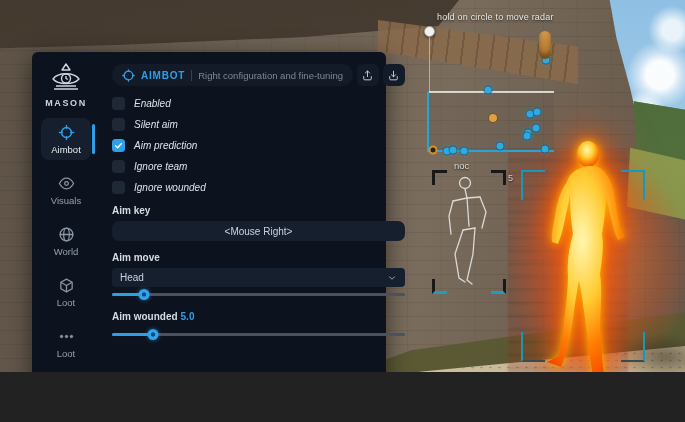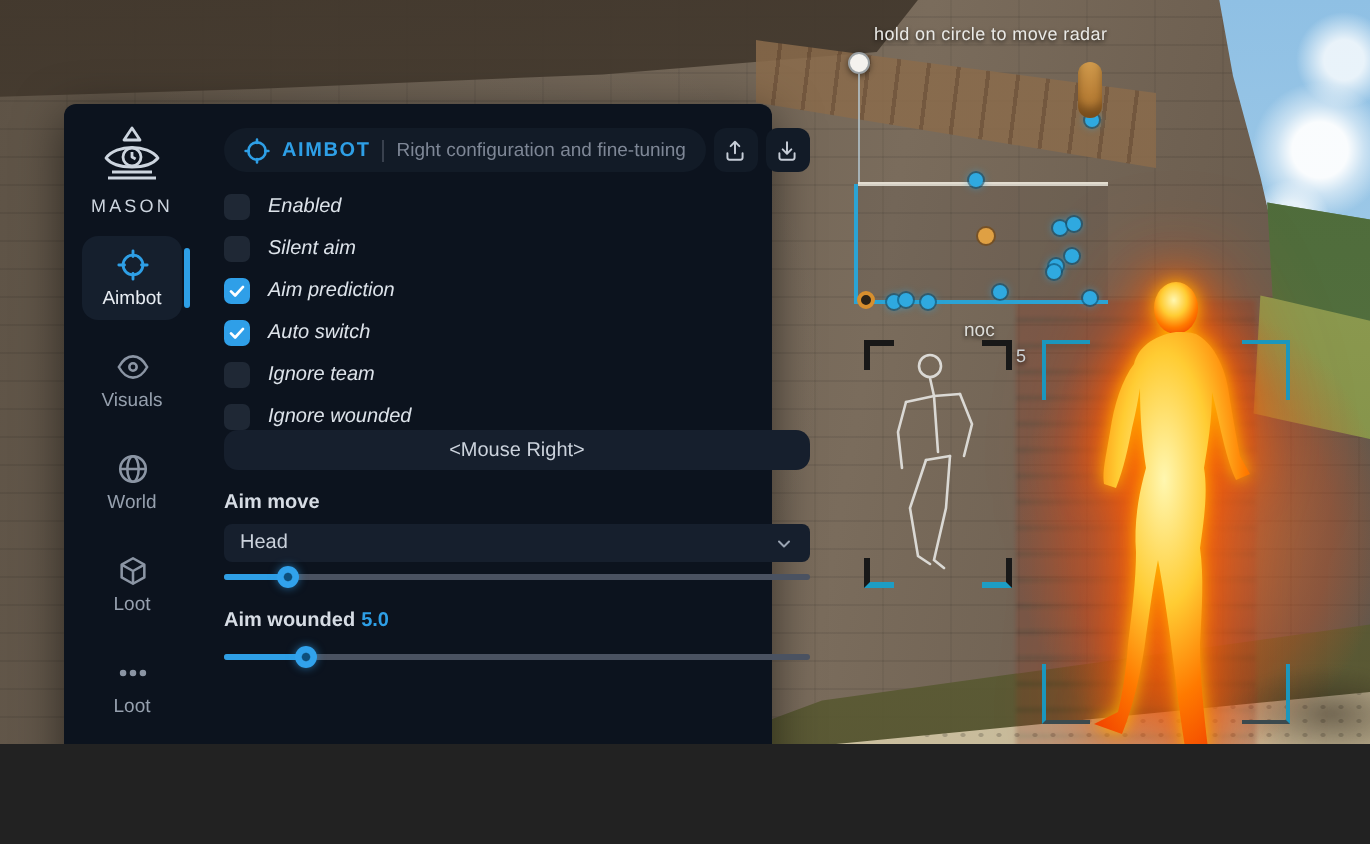--- a/index.html
+++ b/index.html
@@ -88,21 +88,21 @@
   .dot.blue{width:7px;height:7px;background:#2fa9e0;box-shadow:0 0 0 1px rgba(10,70,100,.55), 0 0 4px rgba(47,169,224,.8);}
   .dot.orange{width:8px;height:8px;background:#dfa043;box-shadow:0 0 0 1px rgba(120,70,10,.6);}
   .dot.orange-ring{width:9px;height:9px;background:#2a2318;border:2px solid #d78f2e;}
 
   .wall-capsule{position:absolute;left:539px;top:31px;width:12px;height:28px;border-radius:6px;
     background:linear-gradient(180deg,#d09a4c,#b97f36 60%,#a97230);
     box-shadow:inset 0 -5px 4px rgba(70,40,10,.5);}
 
   
   .skel-wrap{position:absolute;left:430px;top:160px;width:80px;height:138px;}
-  .skel-label{position:absolute;left:24px;top:0px;font-size:9.5px;color:#dcdcd8;text-shadow:0 1px 2px rgba(0,0,0,.8);margin-left:28px;}
+  .skel-label{position:absolute;left:24px;top:0px;font-size:9.5px;color:#dcdcd8;text-shadow:0 1px 2px rgba(0,0,0,.8);}
   .skel-dist{position:absolute;left:78px;top:13px;font-size:9px;color:#cfd3d6;text-shadow:0 1px 2px rgba(0,0,0,.8);}
   .skel-box{position:absolute;left:2px;top:10px;width:74px;height:124px;}
   .corner{position:absolute;width:15px;height:15px;}
   .skel-box .c-tl{left:0;top:0;border-left:3px solid #181818;border-top:3px solid #181818;}
   .skel-box .c-tr{right:0;top:0;border-right:3px solid #181818;border-top:3px solid #181818;}
   .skel-box .c-bl{left:0;bottom:0;border-left:3px solid #181818;border-bottom:3px solid #1d9dc4;}
   .skel-box .c-br{right:0;bottom:0;border-right:3px solid #181818;border-bottom:3px solid #1d9dc4;}
   .skel-svg{position:absolute;left:2px;top:10px;}
 
   
@@ -113,21 +113,21 @@
   .target-box .c-bl{left:0;bottom:0;border-left:2px solid #1b97bd;border-bottom:2px solid #3c4a4e;}
   .target-box .c-br{right:0;bottom:0;border-right:2px solid #1b97bd;border-bottom:2px solid #3c4a4e;}
   .chams{position:absolute;left:542px;top:138px;
     filter:drop-shadow(0 0 4px #ffb300) drop-shadow(0 0 10px #ff6a00) drop-shadow(0 0 22px rgba(255,70,0,.85));}
 
   
   .panel{position:absolute;left:32px;top:52px;width:354px;height:346px;background:#0c131e;
     border-radius:6px;box-shadow:0 6px 24px rgba(0,0,0,.55);display:flex;color:#dde3ea;}
   .side{width:68px;flex:0 0 68px;display:flex;flex-direction:column;align-items:center;padding-top:10px;}
   .logo{display:flex;flex-direction:column;align-items:center;gap:4px;}
-  .brand{font-size:9px;font-weight:400;letter-spacing:1.6px;color:#cdd5df;}
+  .brand{font-size:9px;font-weight:700;letter-spacing:1.6px;color:#cdd5df;}
   .nav{display:flex;flex-direction:column;align-items:center;margin-top:10px;gap:9px;width:100%;}
   .nav-item{position:relative;width:50px;padding:6px 0 5px;display:flex;flex-direction:column;align-items:center;gap:3px;
     border-radius:8px;cursor:pointer;}
   .nav-item .nav-label{font-size:9.5px;color:#96a0ae;}
   .nav-item svg{stroke:#8b95a4;}
   .nav-item.active{background:#151f2d;}
   .nav-item.active::after{content:"";position:absolute;right:-4px;top:6px;bottom:6px;width:3px;border-radius:2px;background:#2e9fe6;}
   .nav-item.active .nav-label{color:#e8edf3;}
   .nav-item.active svg{stroke:#2e9fe6;}
 
@@ -370,45 +370,38 @@
         </div>
         <div class="cbrow">
           <span class="cb on">
             <svg width="9" height="9" viewBox="0 0 24 24" fill="none" stroke="#fff" stroke-width="3.6" stroke-linecap="round" stroke-linejoin="round">
                 <path d="M4 12.5l5.5 5.5L20 6.5"></path>
               </svg>
           </span>
           <span class="cb-label">Aim prediction</span>
         </div>
         <div class="cbrow">
-          <span class="cb on">
-            <svg width="9" height="9" viewBox="0 0 24 24" fill="none" stroke="#fff" stroke-width="3.6" stroke-linecap="round" stroke-linejoin="round">
-                <path d="M4 12.5l5.5 5.5L20 6.5"></path>
-              </svg>
-          </span>
-          <span class="cb-label">Auto switch</span>
-        </div>
-        <div class="cbrow">
           <span class="cb">
             <svg width="9" height="9" viewBox="0 0 24 24" fill="none" stroke="#fff" stroke-width="3.6" stroke-linecap="round" stroke-linejoin="round">
                 <path d="M4 12.5l5.5 5.5L20 6.5"></path>
               </svg>
           </span>
           <span class="cb-label">Ignore team</span>
         </div>
         <div class="cbrow">
           <span class="cb">
             <svg width="9" height="9" viewBox="0 0 24 24" fill="none" stroke="#fff" stroke-width="3.6" stroke-linecap="round" stroke-linejoin="round">
                 <path d="M4 12.5l5.5 5.5L20 6.5"></path>
               </svg>
           </span>
           <span class="cb-label">Ignore wounded</span>
         </div>
       </div>
 
+      <div class="sec-label">Aim key</div>
       <div class="keybtn">&lt;Mouse Right&gt;</div>
 
       <div class="sec-label">Aim move</div>
       <div class="select">
         <span class="sel-val">Head</span>
         <svg width="10" height="10" viewBox="0 0 24 24" fill="none" stroke="#9aa4b2" stroke-width="2.4" stroke-linecap="round" stroke-linejoin="round">
             <path d="M6 9l6 6 6-6"></path>
           </svg>
       </div>
 

